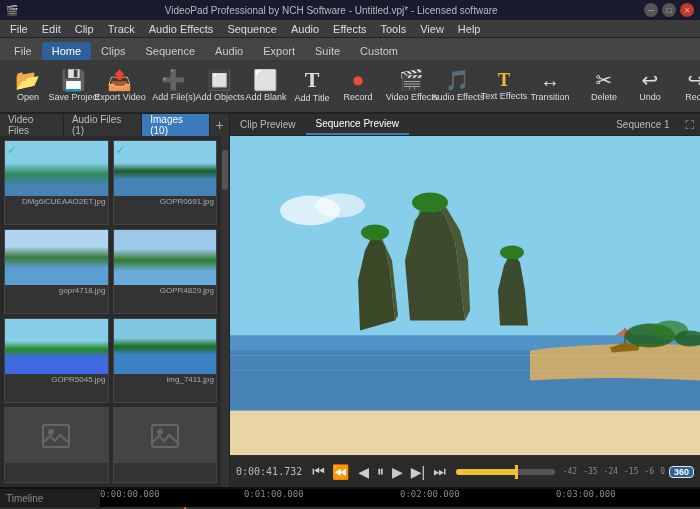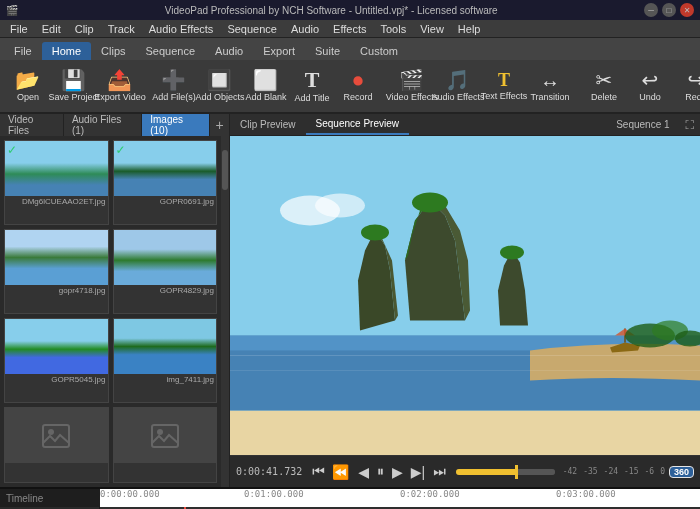--- a/index.html
+++ b/index.html
@@ -350,21 +350,21 @@
       <span class="transport-360">360</span>
     </div>
 
   </div>
 </div>
 
 <div id="timeline-full">
 
   <div style="height:20px;background:#1e1e1e;display:flex;align-items:center;border-top:2px solid #111;">
     <div style="width:100px;padding:0 6px;font-size:10px;color:#888;flex-shrink:0;">Timeline</div>
-    <div style="flex:1;position:relative;height:100%;background:#ffffff;text-align:center;">
+    <div style="flex:1;position:relative;height:100%;background:#000000;text-align:center;">
       <span style="position:absolute;left:0;font-size:9px;color:#888;font-family:monospace;">0:00:00.000</span>
       <span style="position:absolute;left:24%;font-size:9px;color:#888;font-family:monospace;">0:01:00.000</span>
       <span style="position:absolute;left:50%;font-size:9px;color:#888;font-family:monospace;">0:02:00.000</span>
       <span style="position:absolute;left:76%;font-size:9px;color:#888;font-family:monospace;">0:03:00.000</span>
     </div>
   </div>
 
   <div style="flex:1;background:#252525;overflow:hidden;">
 
     <div class="timeline-track" style="height:27px;">

